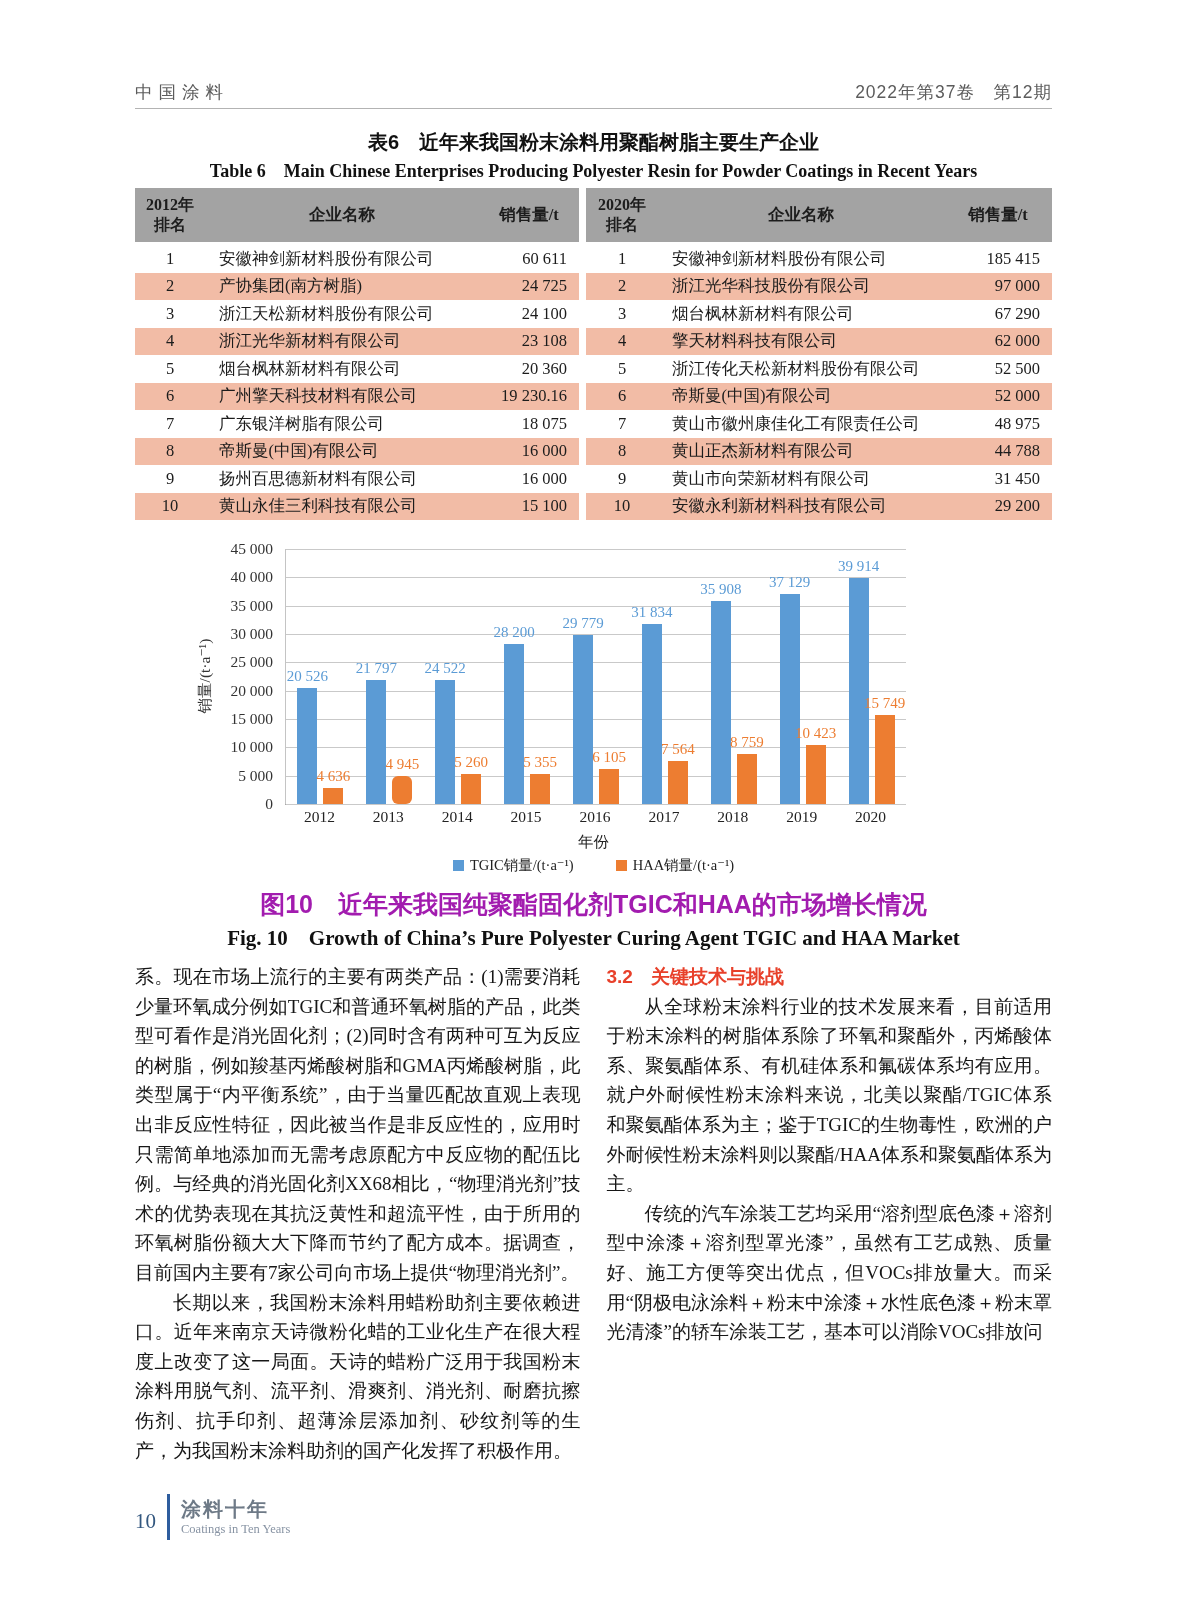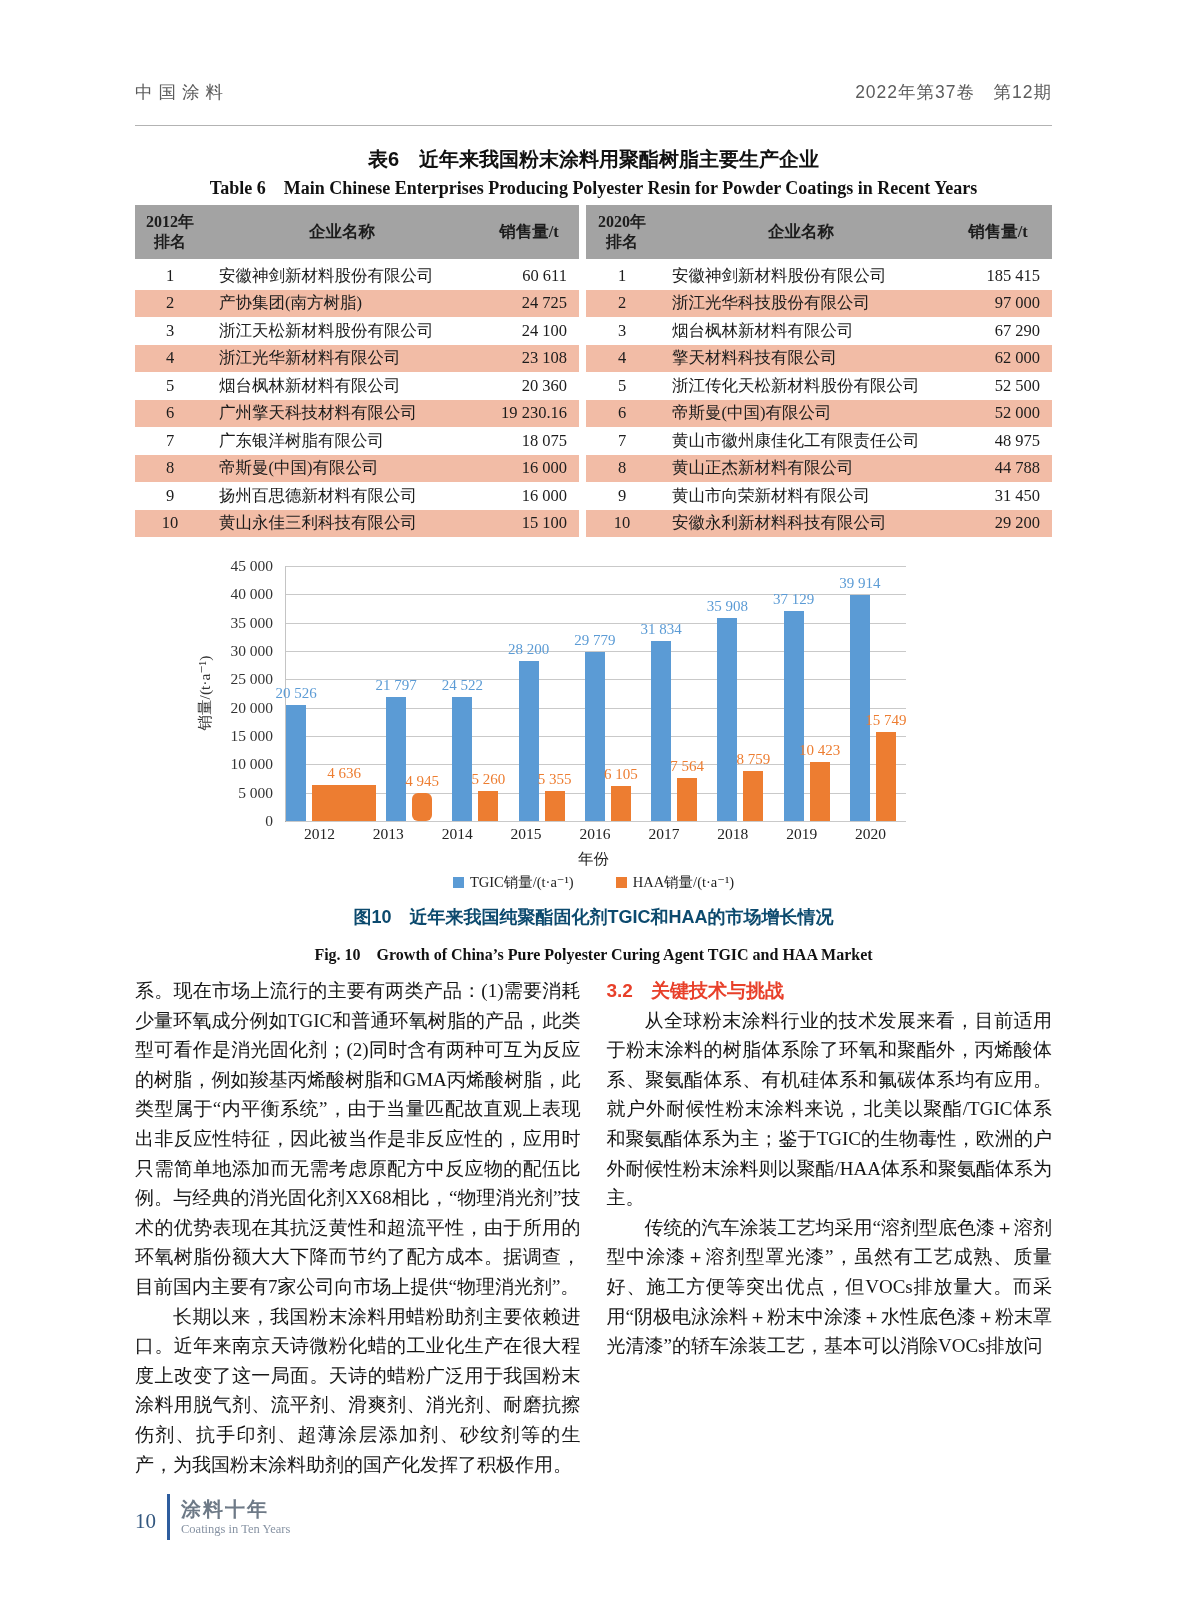--- a/index.html
+++ b/index.html
@@ -2,21 +2,21 @@
 <html><head>
 <meta charset="utf-8">
 <style>
   html,body{margin:0;padding:0;background:#fff;}
   .page{position:relative;width:1187px;height:1600px;background:#ffffff;overflow:hidden;
         font-family:"Liberation Serif","DejaVu Serif",serif;color:#1c1c1c;}
   .content{width:917px;margin:0 auto;position:relative;}
 
   
   .page-header{display:flex;justify-content:space-between;align-items:flex-end;
-               padding-top:80px;padding-bottom:21px;border-bottom:1.5px solid #b3b3b3;
+               padding-top:80px;padding-bottom:4px;border-bottom:1.5px solid #b3b3b3;
                color:#5c5c5c;font-size:17.5px;}
   .journal-name{font-family:"Liberation Sans","DejaVu Sans",sans-serif;letter-spacing:6px;}
   .issue-info{font-family:"Liberation Sans","DejaVu Sans",sans-serif;letter-spacing:1px;}
 
   
   .tbl-title-zh{margin-top:20px;text-align:center;font-weight:bold;font-size:20px;
                 font-family:"Liberation Sans","DejaVu Sans",sans-serif;color:#111;}
   .tbl-title-en{margin-top:3px;text-align:center;font-weight:bold;font-size:18px;color:#111;}
 
   
@@ -54,23 +54,23 @@
   .x-labels{position:absolute;left:150px;top:272px;width:620px;display:flex;}
   .xlab{flex:1;text-align:center;font-size:15.5px;color:#222;}
   .x-axis-label{position:absolute;left:0;top:296px;width:100%;text-align:center;
                 font-size:15.5px;color:#222;}
   .legend{position:absolute;left:0;top:320px;width:100%;display:flex;justify-content:center;
           gap:42px;font-size:14.5px;color:#222;}
   .legend-item{display:flex;align-items:center;gap:6px;}
   .legend-swatch{display:inline-block;width:11px;height:11px;}
 
   
-  .fig-cap-zh{margin-top:4px;text-align:center;font-weight:bold;font-size:18px;
-              font-family:"Liberation Sans","DejaVu Sans",sans-serif;color:#0c4a6e;}
-  .fig-cap-en{margin-top:16px;text-align:center;font-weight:bold;font-size:16px;color:#111;}
+  .fig-cap-zh{margin-top:4px;text-align:center;font-weight:bold;font-size:25px;
+              font-family:"Liberation Sans","DejaVu Sans",sans-serif;color:#a21caf;}
+  .fig-cap-en{margin-top:3px;text-align:center;font-weight:bold;font-size:21px;color:#111;}
 
   
   .columns{display:flex;gap:26px;margin-top:10px;}
   .col{width:445.5px;font-size:19px;line-height:29.6px;text-align:justify;color:#161616;}
   .col p{margin:0;}
   .indent{text-indent:2em;}
   .section-head{color:#E8402A;font-weight:bold;font-size:19px;
                 font-family:"Liberation Sans","DejaVu Sans",sans-serif;margin:0 0 1px 0;}
   .section-head .sec-no{margin-right:18px;}
 
@@ -248,21 +248,21 @@
             <div class="gridline" style="top: 85px;"></div>
             <div class="gridline" style="top: 56.6667px;"></div>
             <div class="gridline" style="top: 28.3333px;"></div>
             <div class="gridline" style="top: 0px;"></div>
           </div>
         <div class="bar-row">
             <div class="bar-group">
               <div class="bar" style="height: 116.314px; background: rgb(91, 155, 213);">
                 <div class="bar-label" style="color: rgb(91, 155, 213);">20 526</div>
               </div>
-              <div class="bar" style="height: 36px; background: rgb(237, 125, 49); padding-left: 44px;">
+              <div class="bar" style="height: 16px; background: rgb(237, 125, 49);">
                 <div class="bar-label" style="color: rgb(237, 125, 49);">4 636</div>
               </div>
             </div>
             <div class="bar-group">
               <div class="bar" style="height: 123.516px; background: rgb(91, 155, 213);">
                 <div class="bar-label" style="color: rgb(91, 155, 213);">21 797</div>
               </div>
               <div class="bar" style="height: 28.0217px; background: rgb(237, 125, 49); border-radius: 6px;">
                 <div class="bar-label" style="color: rgb(237, 125, 49);">4 945</div>
               </div>

